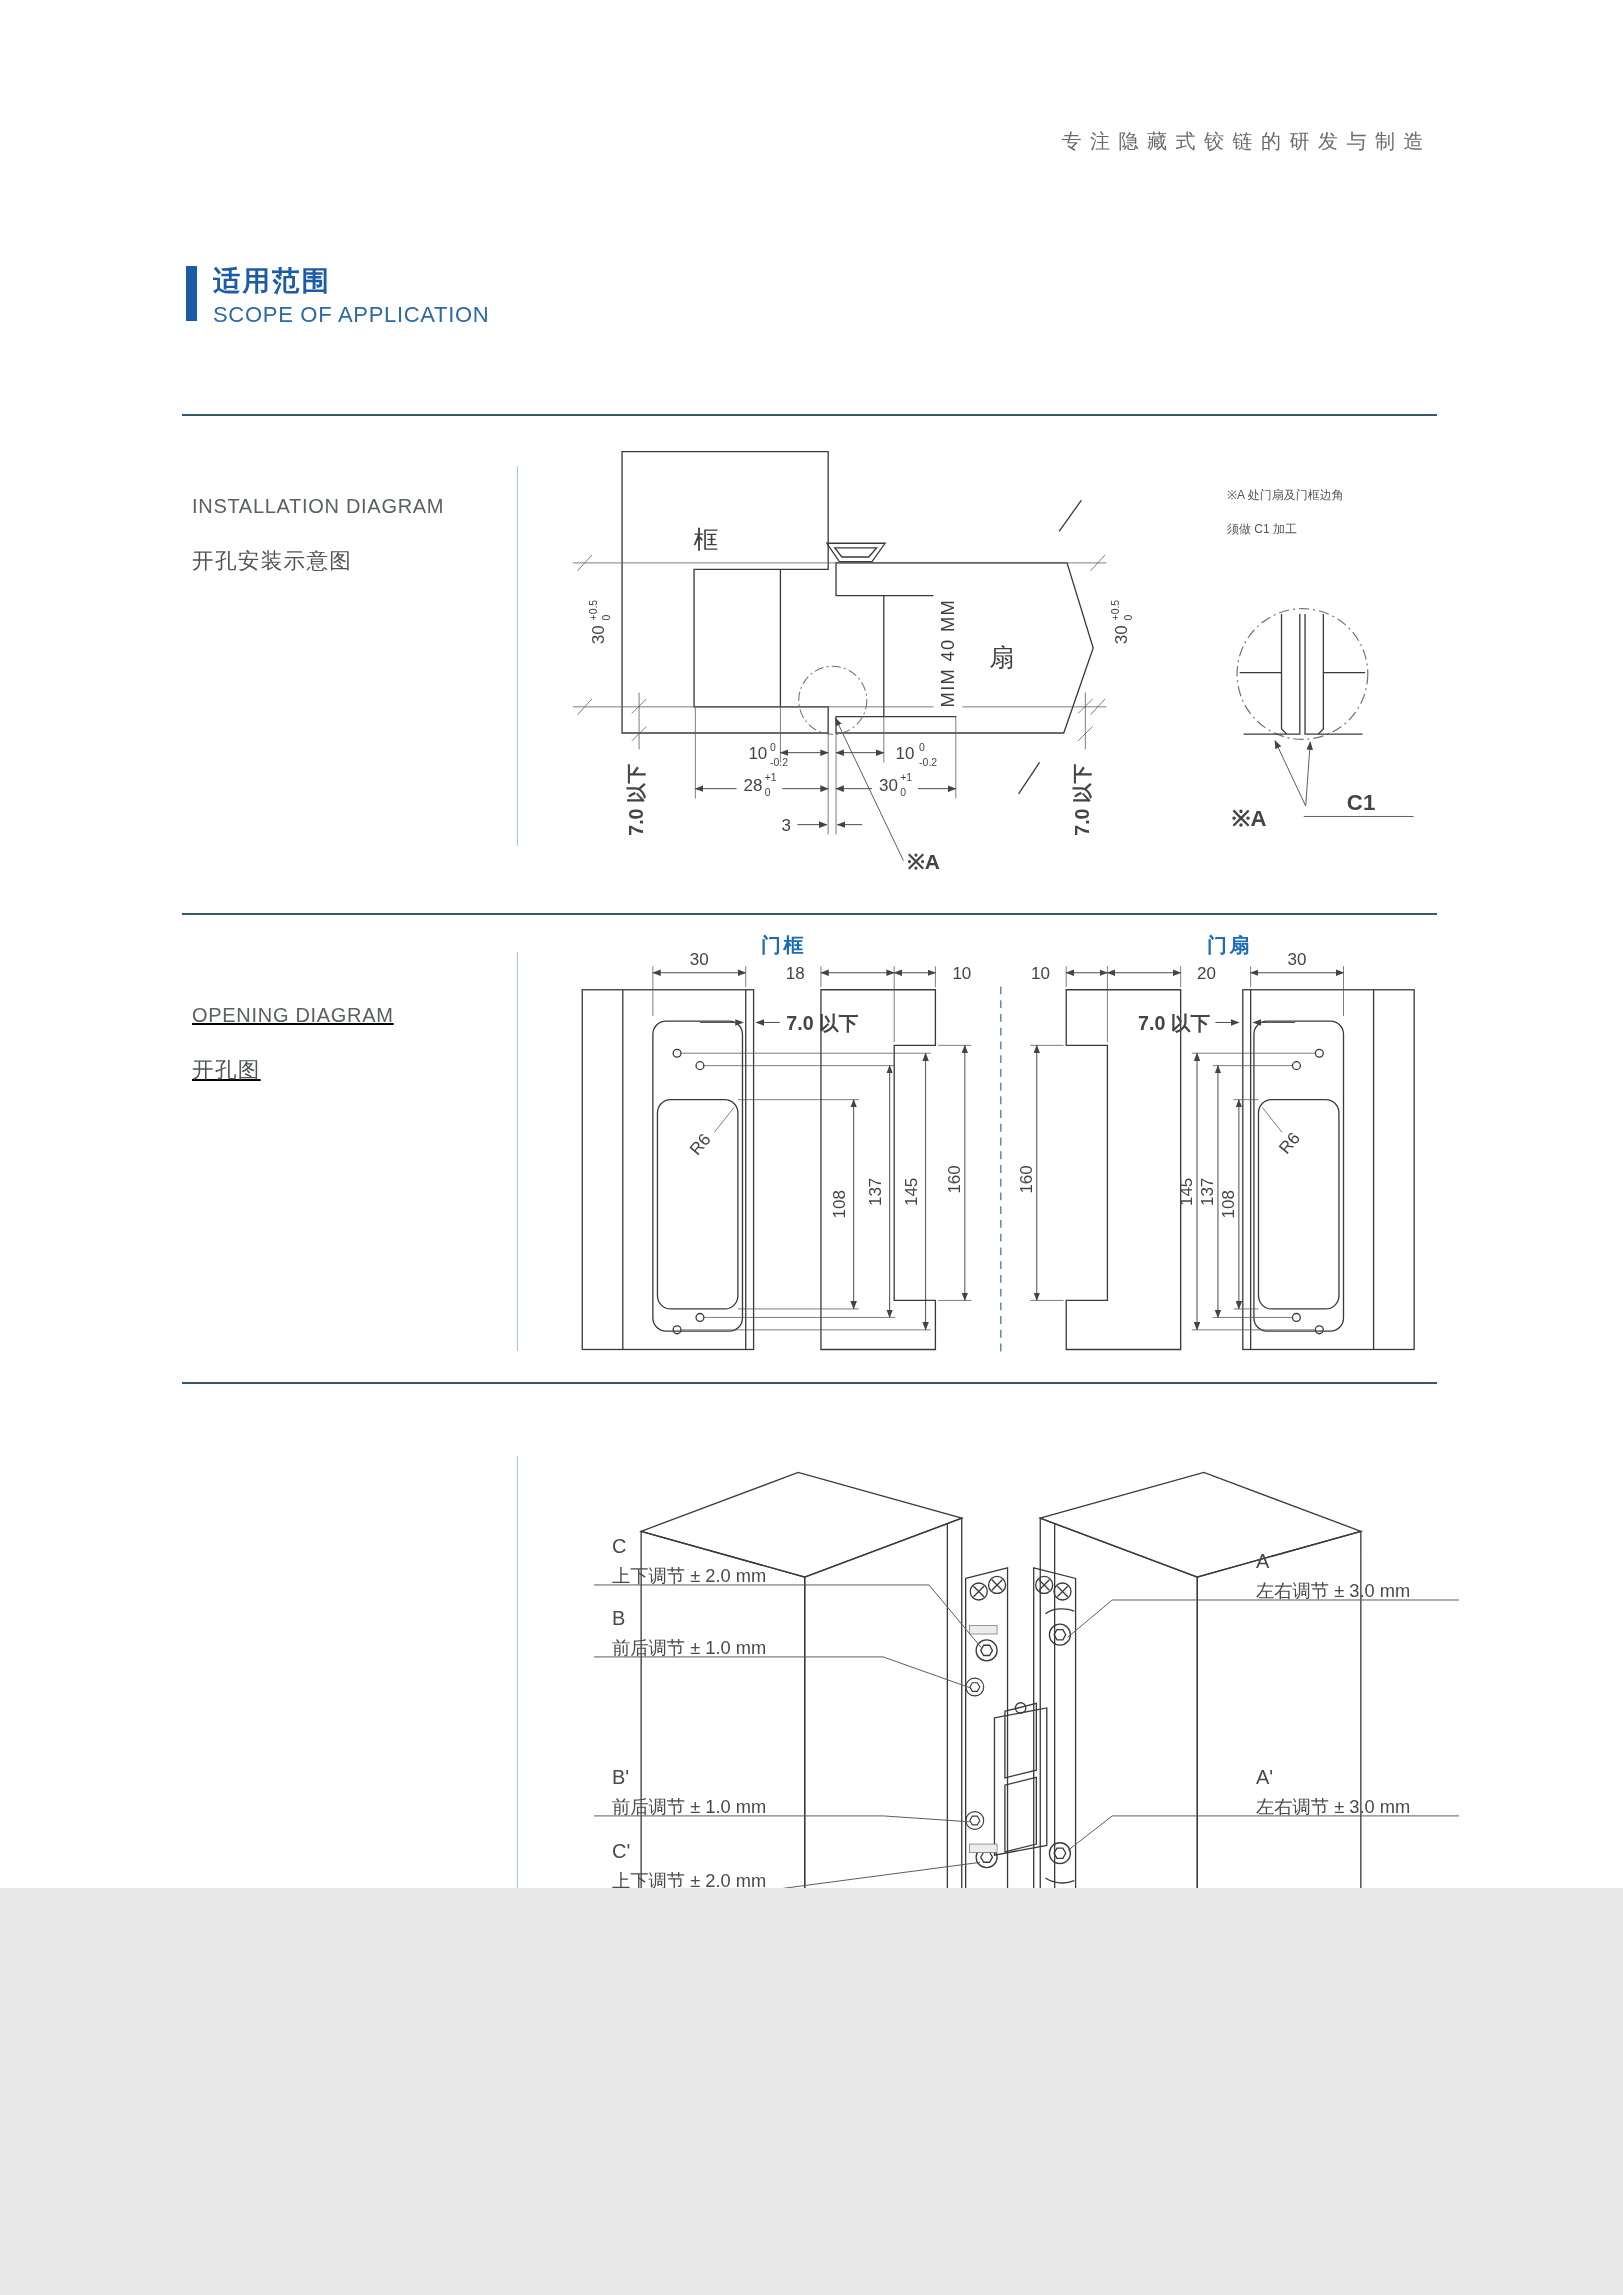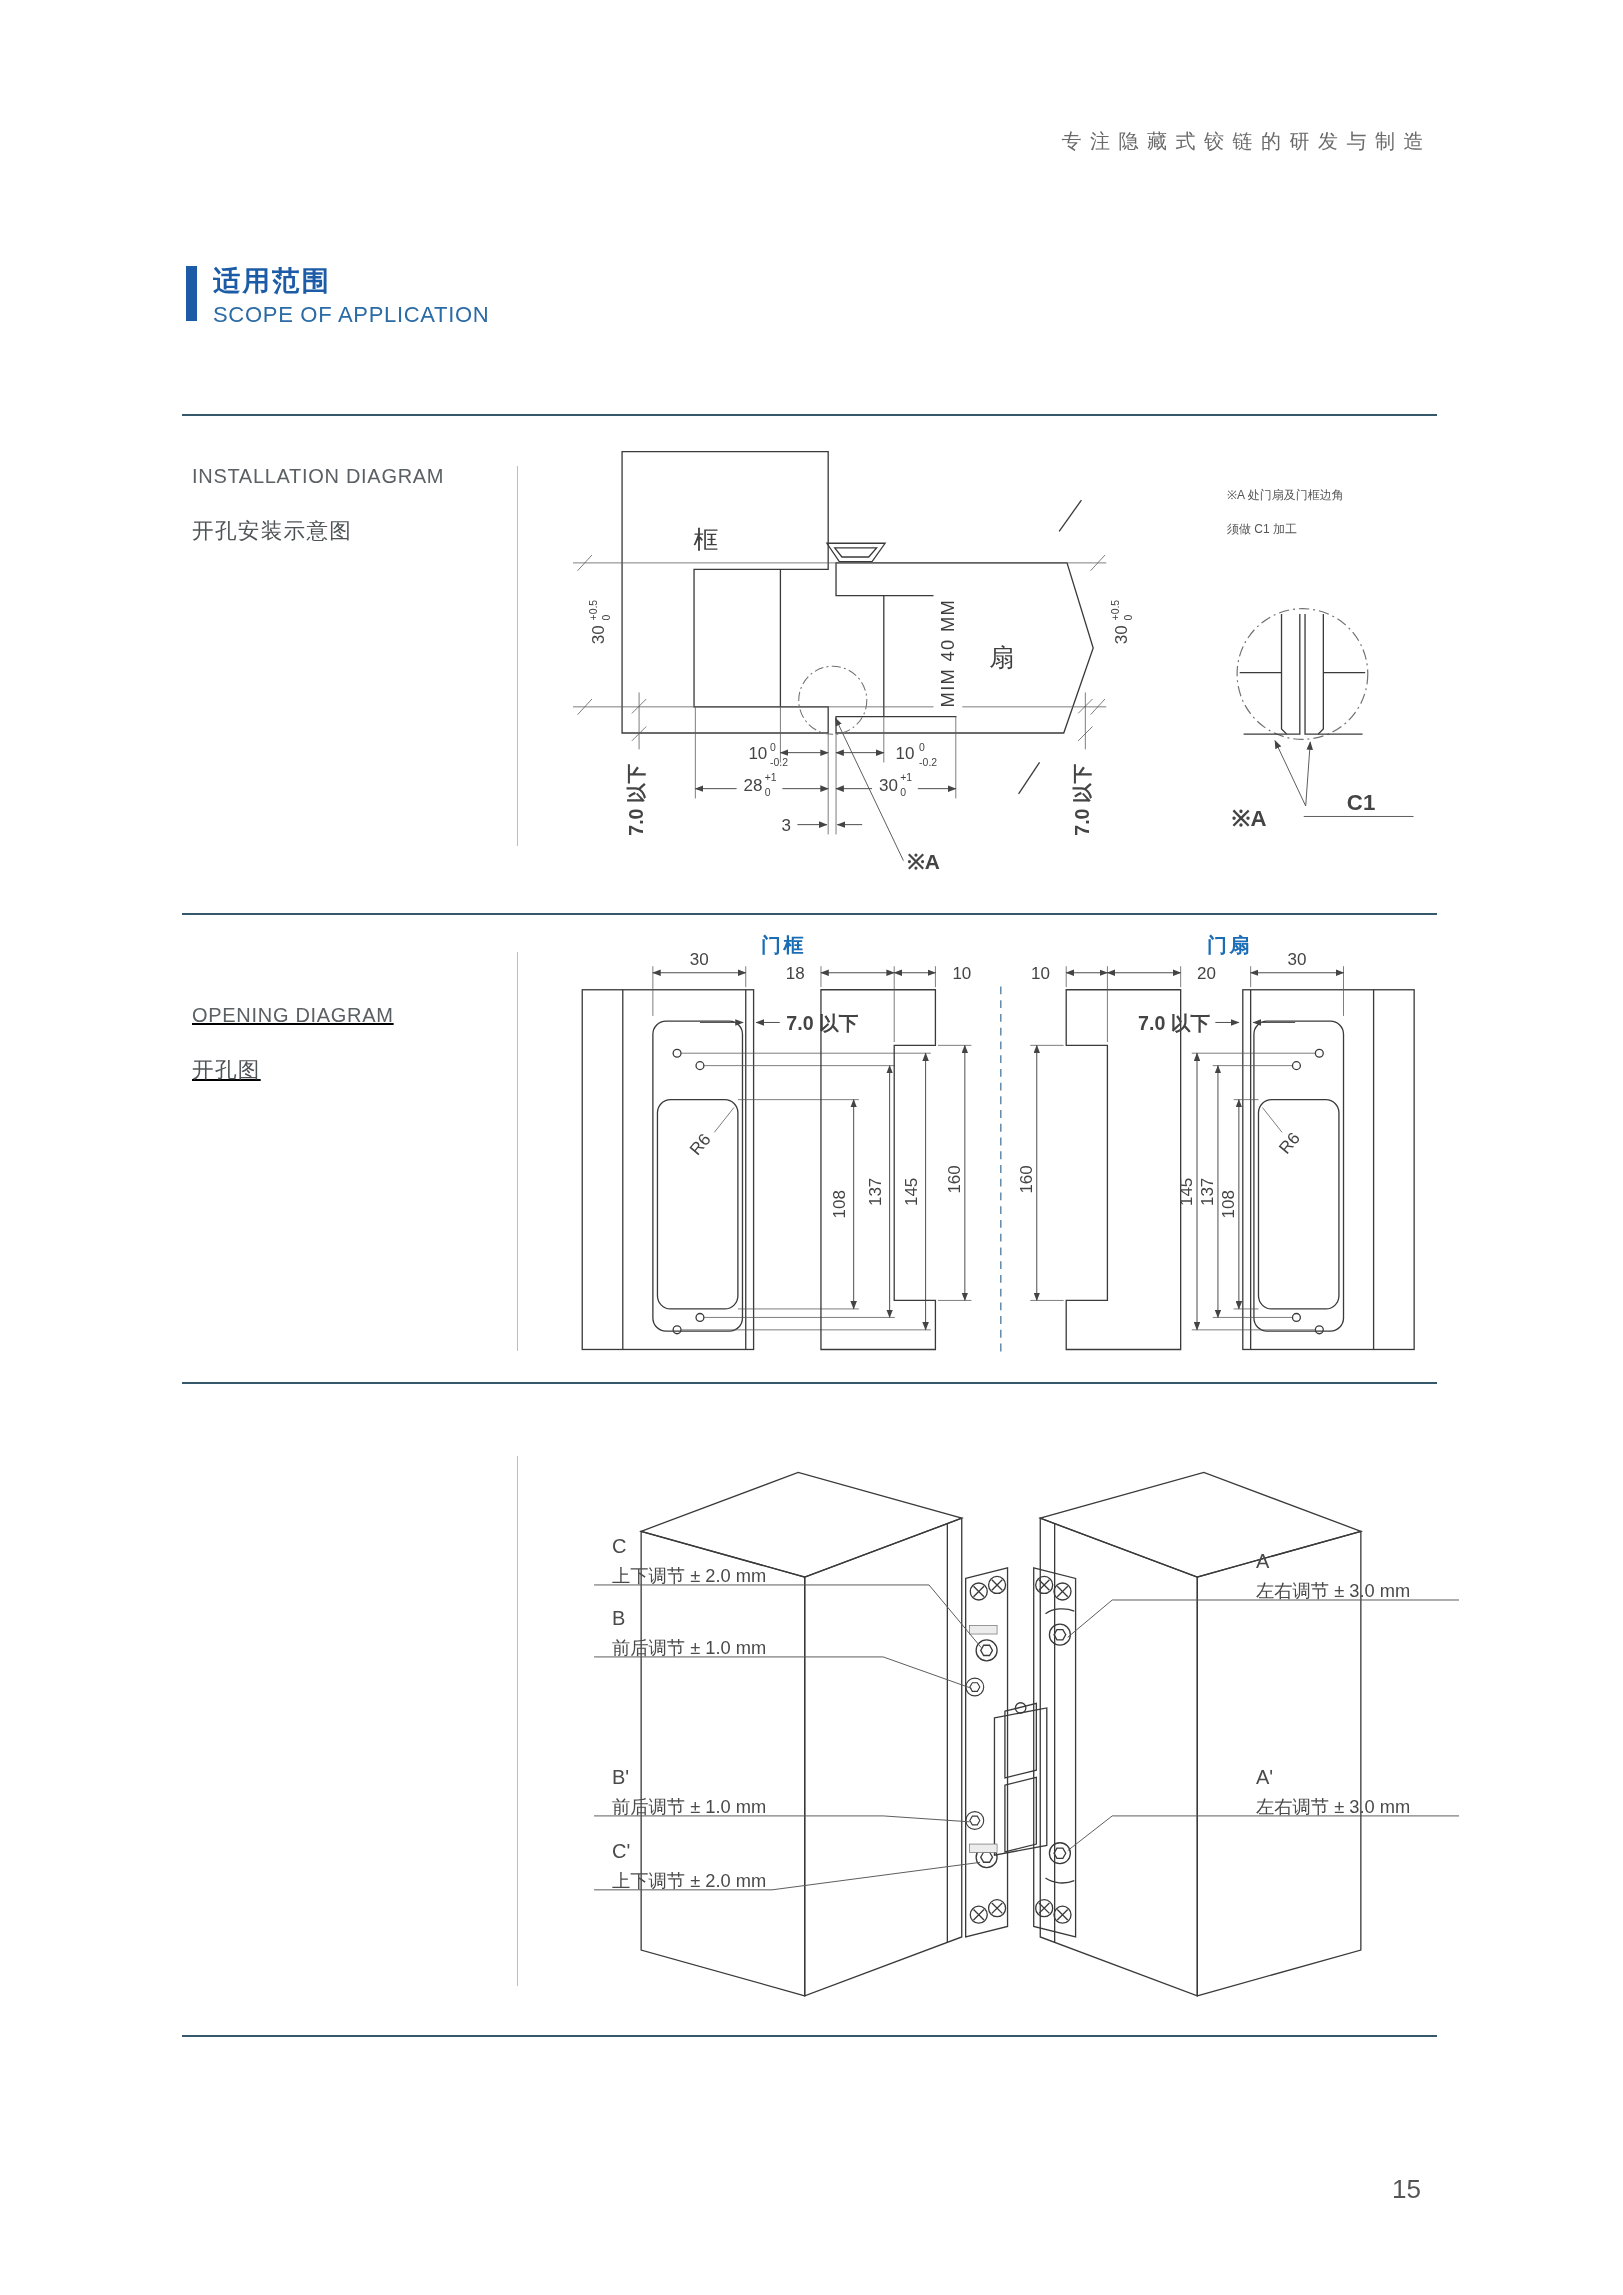--- a/index.html
+++ b/index.html
@@ -1,16 +1,16 @@
 <!DOCTYPE html>
 <html style="font-size:10.5px"><head>
 <meta charset="utf-8">
 <style>
   html,body{margin:0;padding:0;background:#e8e8e8;}
-  .page{position:relative;width:1623px;height:2295px;background:#ffffff;
+  .page{position:relative;width:1623px;height:1888px;background:#ffffff;
         font-family:"Liberation Sans", sans-serif;overflow:hidden;}
   
   .hdr{position:absolute;top:128px;right:191px;font-size:20px;color:#6a6a6a;
        letter-spacing:8.5px;white-space:nowrap;}
   
   .tbar{position:absolute;left:186px;top:266px;width:10.5px;height:55px;background:#1c5ca6;}
   .tzh{position:absolute;left:213px;top:263px;font-size:27.5px;font-weight:bold;color:#1c5ca6;letter-spacing:2px;text-align:right;}
   .ten{position:absolute;left:213px;top:302px;font-size:22px;color:#2a6aa5;letter-spacing:0.7px;}
   
   .hrule{position:absolute;left:182px;width:1255px;height:2px;background:#35596b;}
@@ -54,21 +54,21 @@
 
   <div class="hrule" style="top:414px;"></div>
   <div class="hrule" style="top:913px;"></div>
   <div class="hrule" style="top:1382px;"></div>
   <div class="hrule" style="top:2035px;"></div>
 
   <div class="vdiv" style="left:517px;top:466px;height:380px;"></div>
   <div class="vdiv" style="left:517px;top:952px;height:399px;"></div>
   <div class="vdiv" style="left:517px;top:1456px;height:530px;"></div>
 
-  <div class="seclab" style="top:465px;">
+  <div class="seclab" style="top:495px;">
     <div class="sec-en">INSTALLATION DIAGRAM</div>
     <div class="sec-zh">开孔安装示意图</div>
   </div>
   <div class="seclab" style="top:1004px;text-decoration:underline;">
     <div class="sec-en">OPENING DIAGRAM</div>
     <div class="sec-zh">开孔图</div>
   </div>
 
   <div class="note">
     <div>※A 处门扇及门框边角</div>

